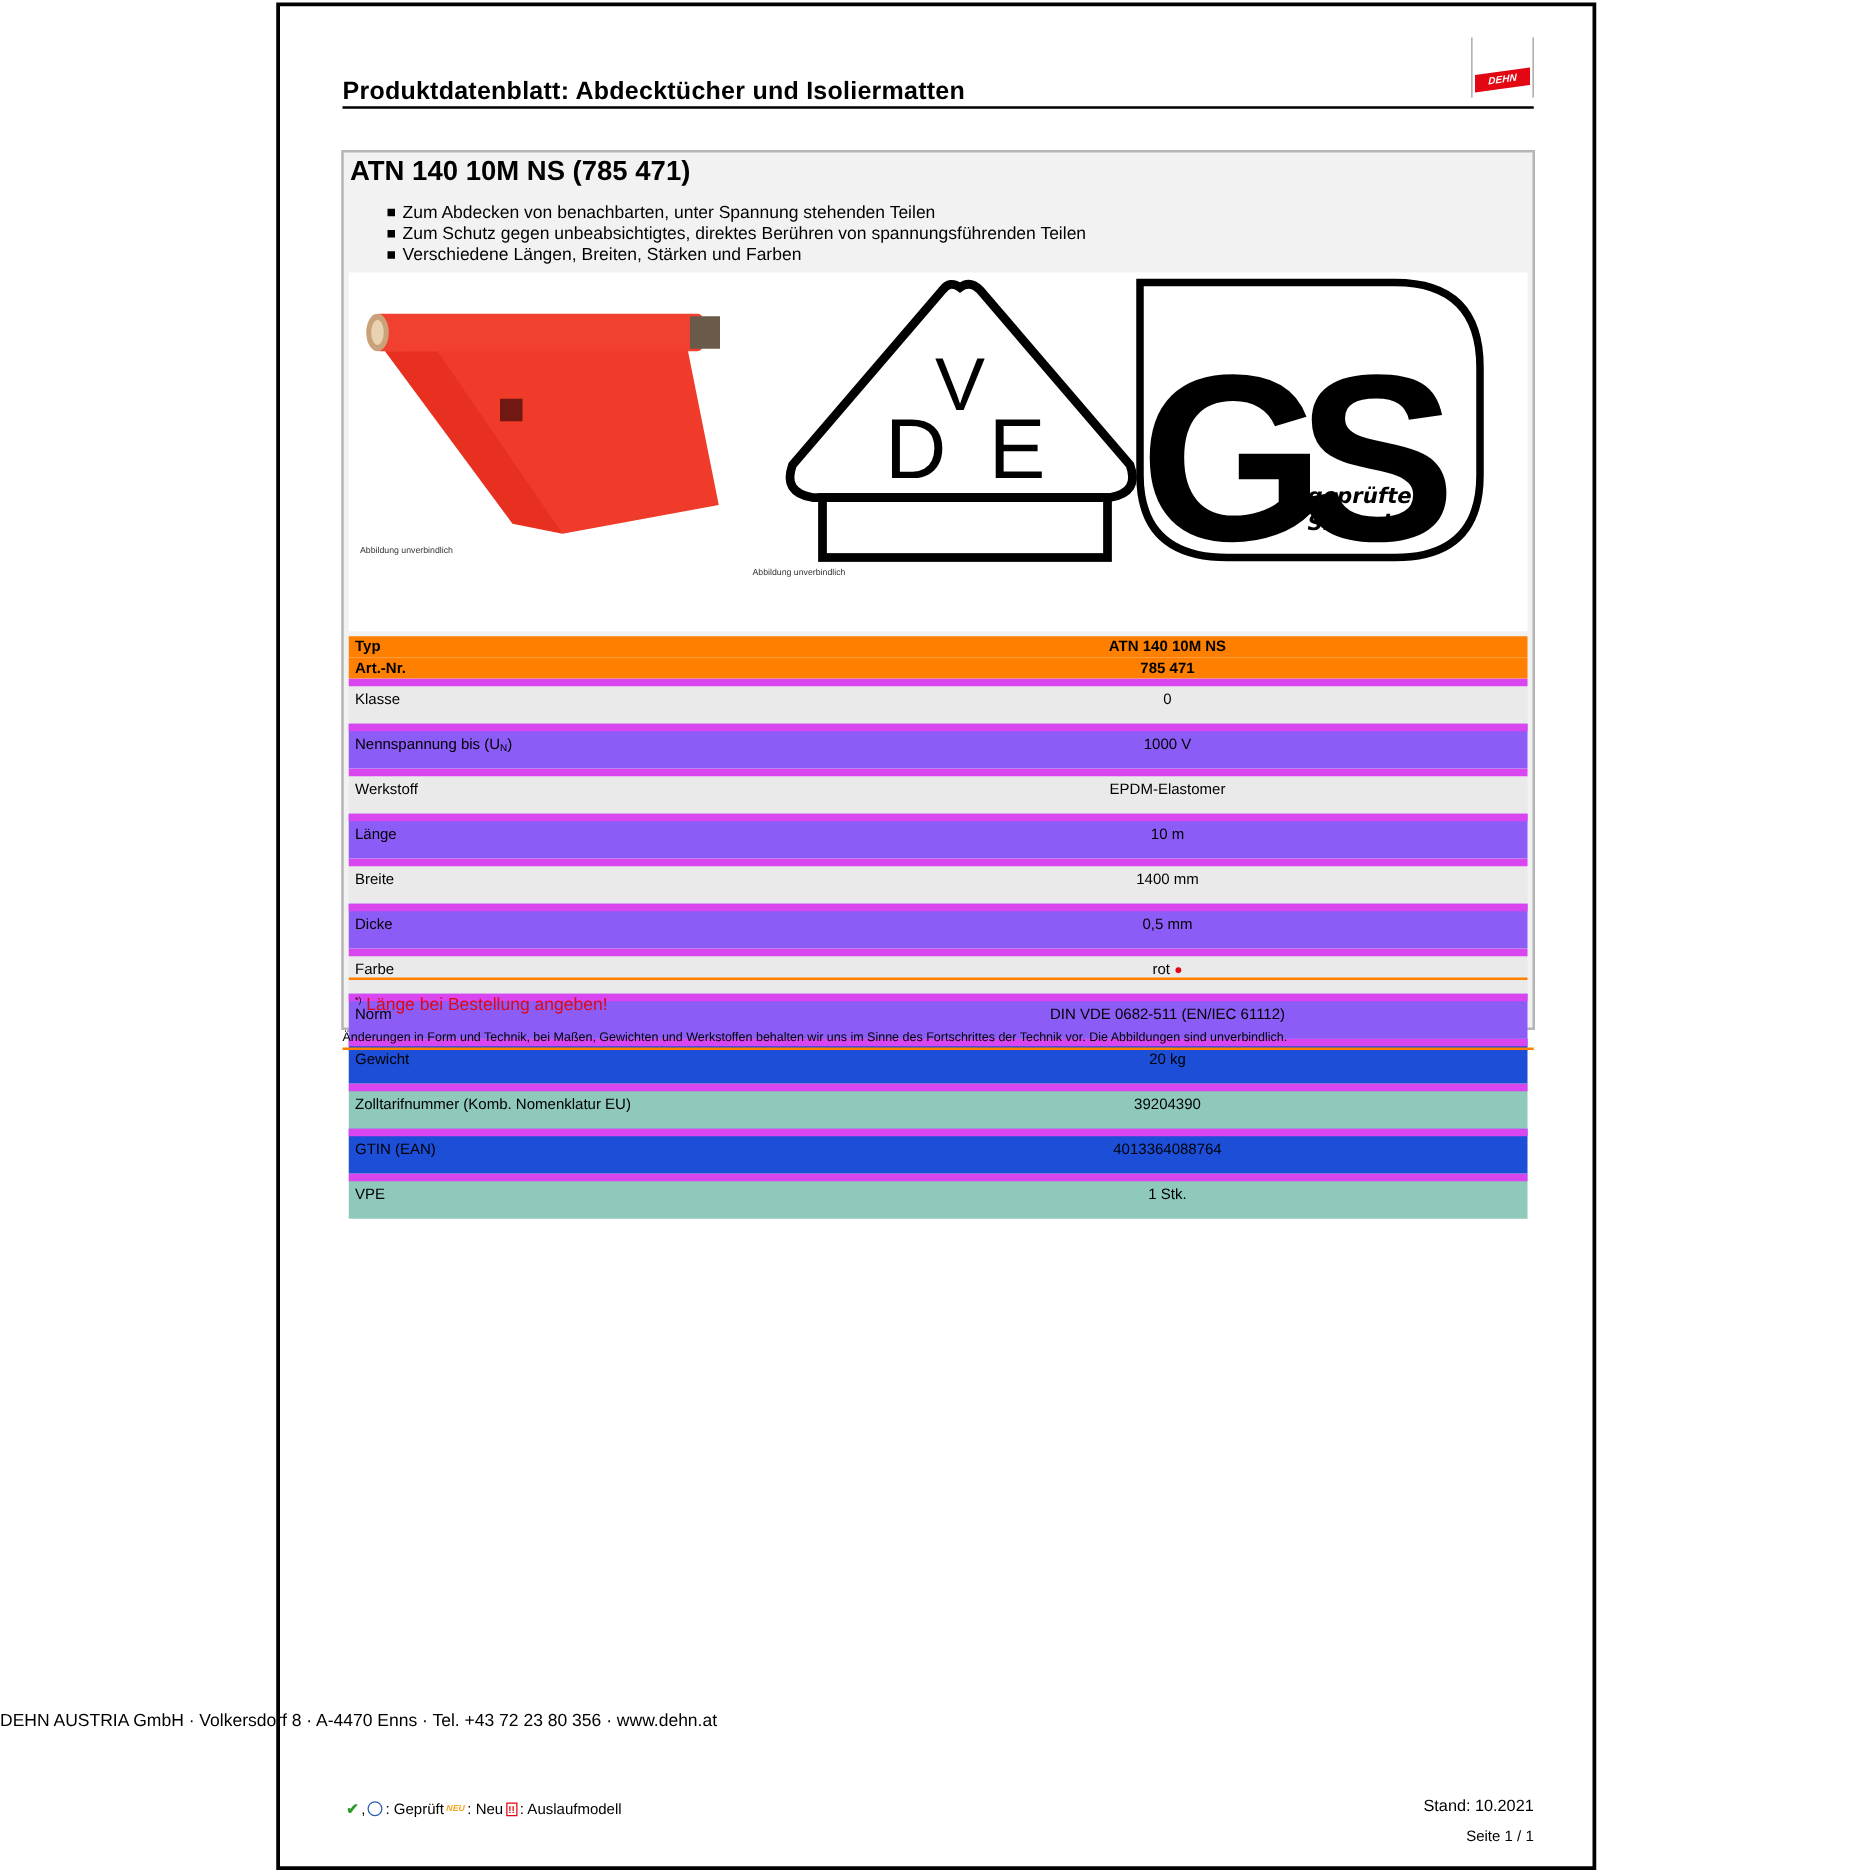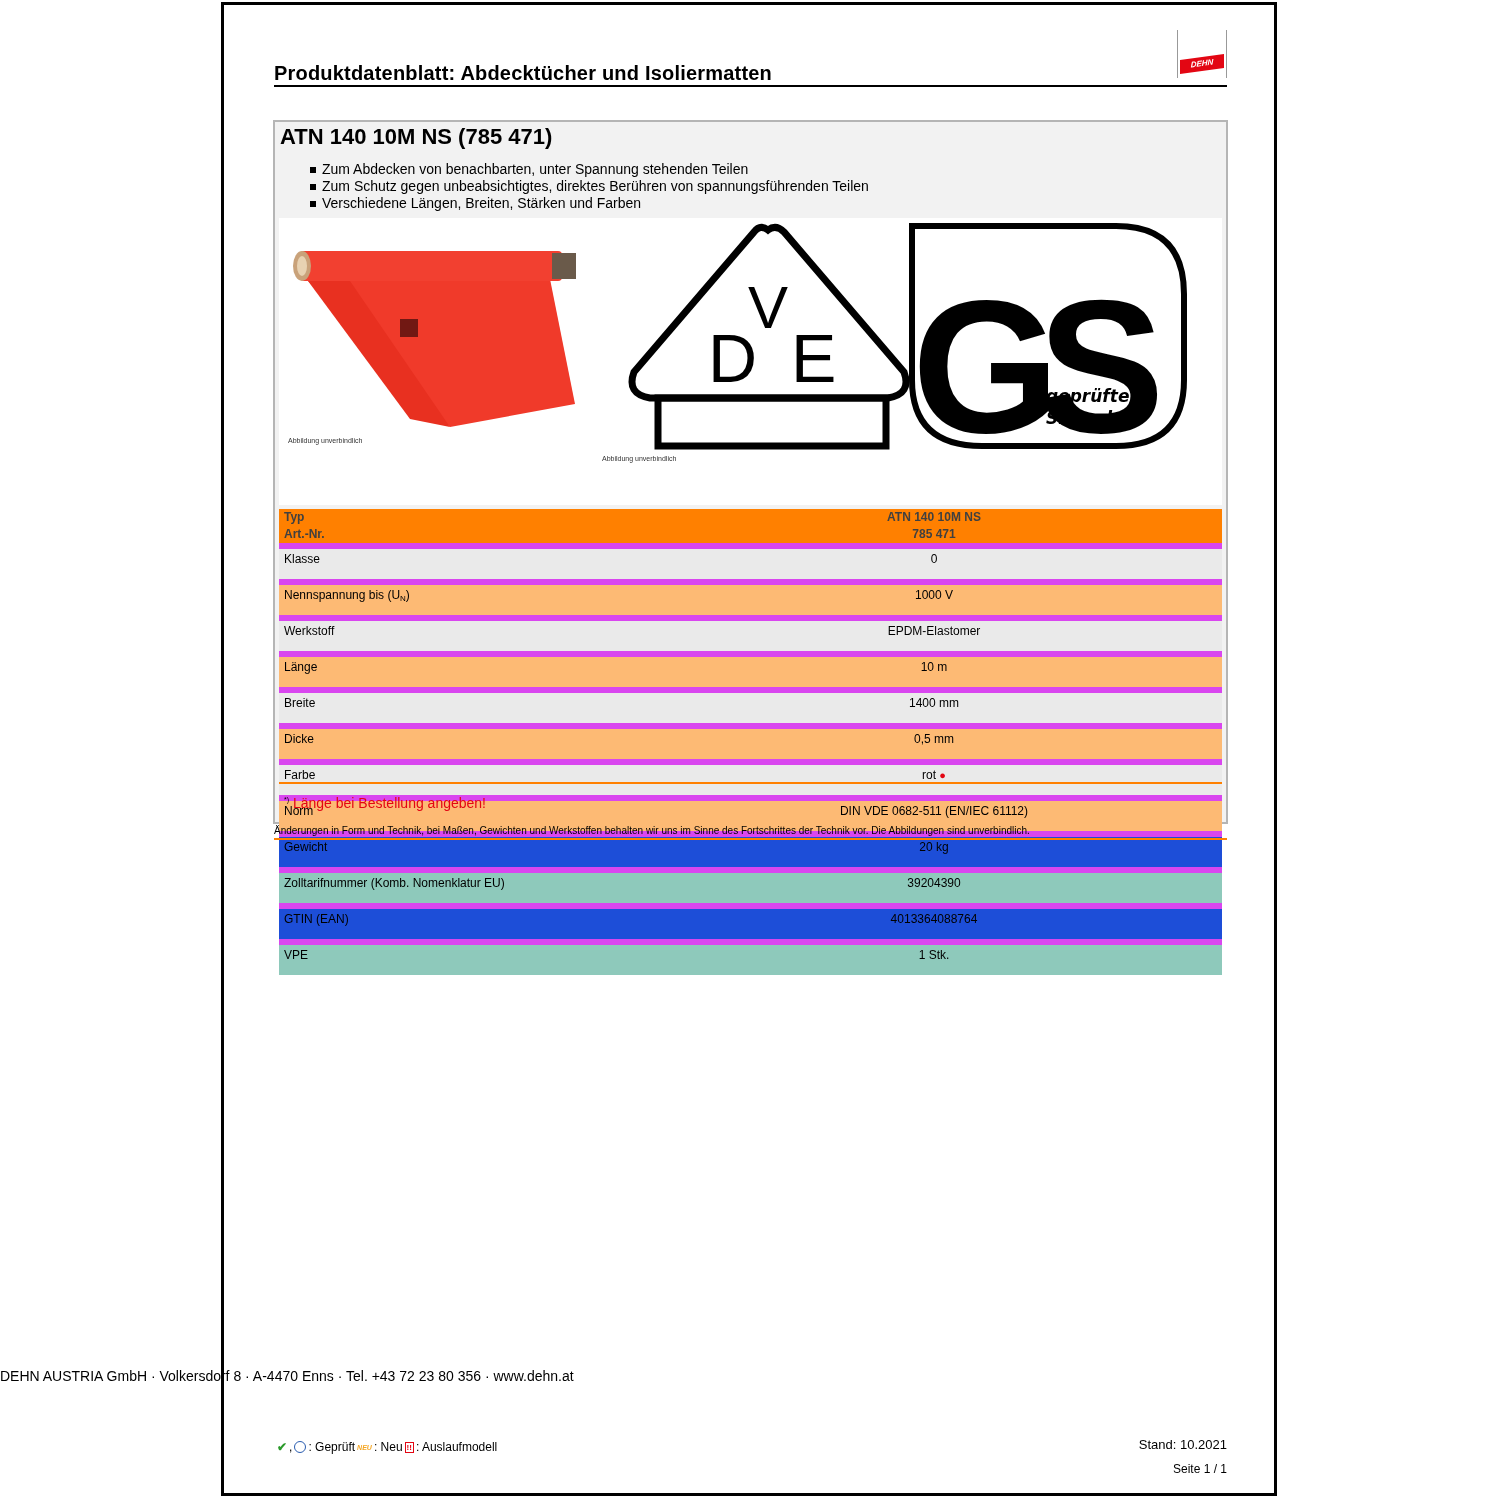--- a/index.html
+++ b/index.html
@@ -29,23 +29,23 @@
 
   .roll { position: absolute; left: 290px; top: 249px; width: 295px; height: 185px; }
   .vde { position: absolute; left: 626px; top: 222px; width: 285px; height: 230px; }
   .gs { position: absolute; left: 906px; top: 222px; width: 282px; height: 228px; }
 
   .spec-table { position: absolute; left: 279px; top: 509px; width: 943px; border-collapse: separate;
                 border-spacing: 0; font-size: 12px; }
   .row { display: flex; height: 36px; line-height: 20px; border-top: 6px solid #d946ef; box-sizing: border-box; }
   .row .k { width: 490px; padding-left: 5px; box-sizing: border-box; }
   .row .v { width: 330px; text-align: center; }
-  .hdr { background: #ff8000; color: #404040; font-weight: bold; height: 17px; line-height: 17px; border-top: none; }
+  .hdr { background: #ff8000; color: #000000; font-weight: bold; height: 17px; line-height: 17px; border-top: none; }
   .r-light { background: #eaeaea; }
-  .r-dark { background: #fdba74; }
+  .r-dark { background: #8b5cf6; }
   .r-teal-l { background: #1d4ed8; }
   .r-teal-d { background: #8ec9bb; }
   .tbl-bottom { position: absolute; left: 279px; top: 782px; width: 943px; height: 2px; background: #ff8000; }
   .red-dot { color: #e30613; font-size: 11px; }
   .sub { font-size: 8px; vertical-align: -2px; }
 
   .note { position: absolute; left: 284px; top: 795px; font-size: 14px; color: #e30613; }
   .note sup { color: #000; font-size: 7px; }
   .disclaimer { position: absolute; left: 274px; top: 825px; font-size: 10px; }
   .disc-rule { position: absolute; left: 274px; top: 838px; width: 953px; height: 2px; background: #ff8000; }

